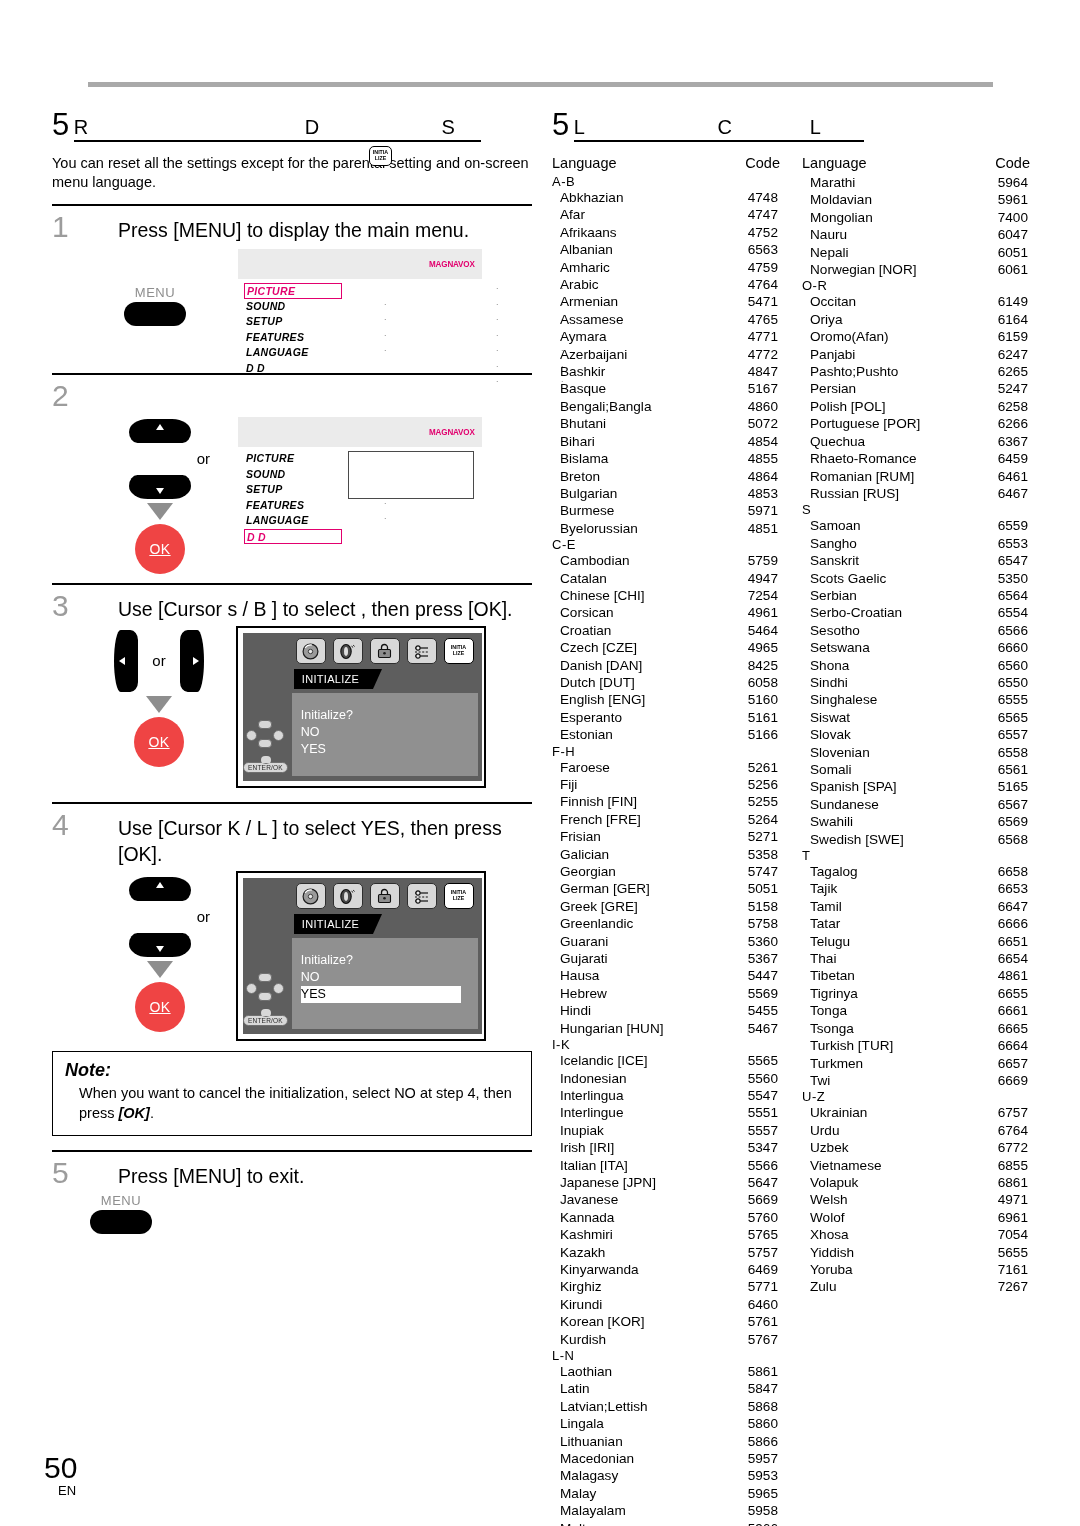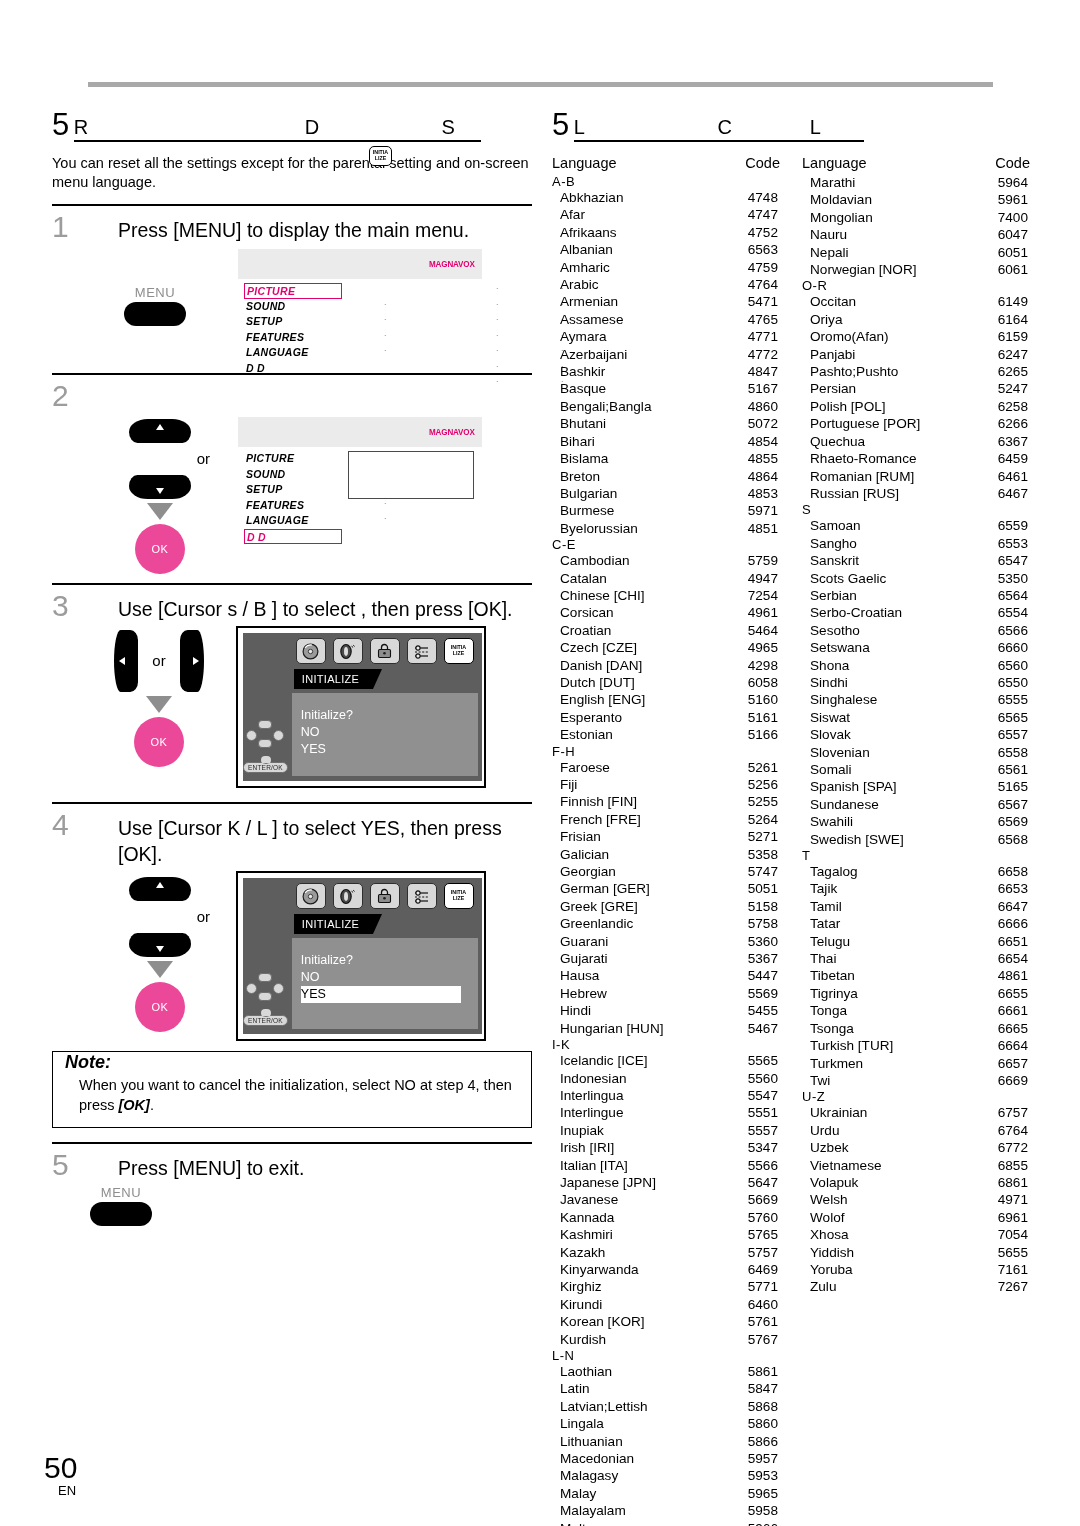--- a/index.html
+++ b/index.html
@@ -155,28 +155,29 @@
   .down-tri {
     width: 0; height: 0;
     border-left: 13px solid transparent;
     border-right: 13px solid transparent;
     border-top: 17px solid #8e8e8e;
     margin: 4px auto;
   }
   .ok-circle {
     width: 50px; height: 50px;
     border-radius: 50%;
-    background: #ec4899;
+    background: #ef4444;
     color: #fff;
-    font-size: 11px;
+    font-size: 14px;
     display: flex;
     align-items: center;
     justify-content: center;
     margin: 0 auto;
     letter-spacing: .5px;
+    text-decoration: underline;
   }
 
   
   .tvshot {
     position: absolute;
     background: #fff;
     border: 0;
   }
   .tv-band {
     background: #ebebeb;
@@ -350,21 +351,21 @@
     background: #ffffff;
     color: #000;
     display: inline-block;
     width: 160px;
     padding-left: 0px;
   }
 
   
   .notebox {
     border: 1.8px solid #000;
-    padding: 0 12px 12px 12px;
+    padding: 8px 12px 12px 12px;
   }
   .note-title {
     font-size: 18px;
     font-weight: bold;
     font-style: italic;
     margin-bottom: 3px;
   }
   .note-text {
     font-size: 14.5px;
     line-height: 19.5px;
@@ -832,21 +833,21 @@
             <div class="lang-row">
               <span>Croatian</span>
               <span class="code">5464</span>
             </div>
             <div class="lang-row">
               <span>Czech [CZE]</span>
               <span class="code">4965</span>
             </div>
             <div class="lang-row">
               <span>Danish [DAN]</span>
-              <span class="code">4298</span>
+              <span class="code">8425</span>
             </div>
             <div class="lang-row">
               <span>Dutch [DUT]</span>
               <span class="code">6058</span>
             </div>
             <div class="lang-row">
               <span>English [ENG]</span>
               <span class="code">5160</span>
             </div>
             <div class="lang-row">

